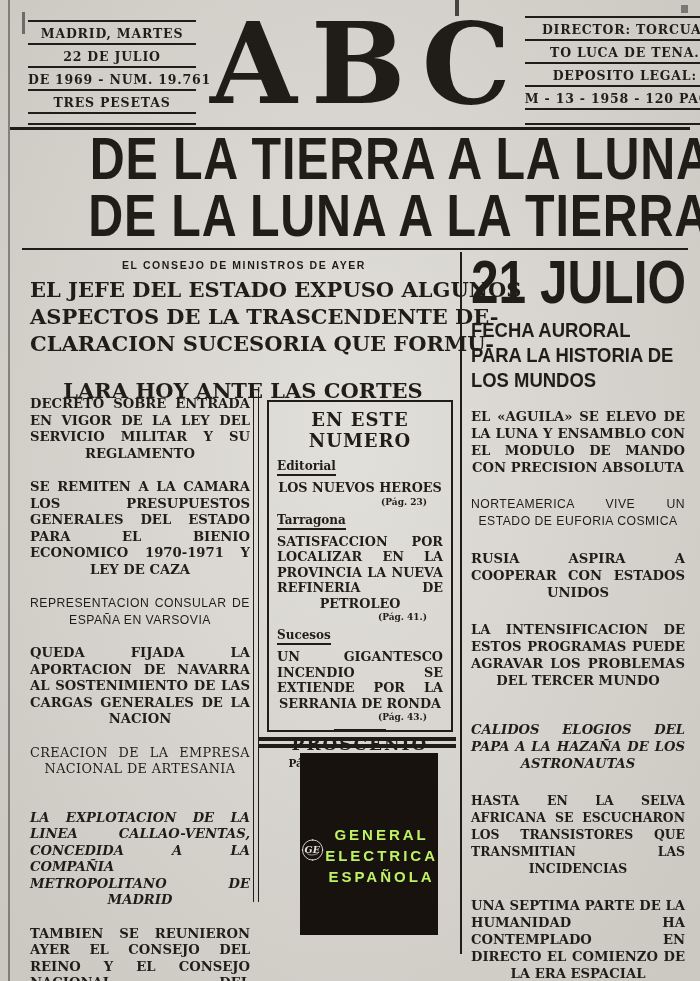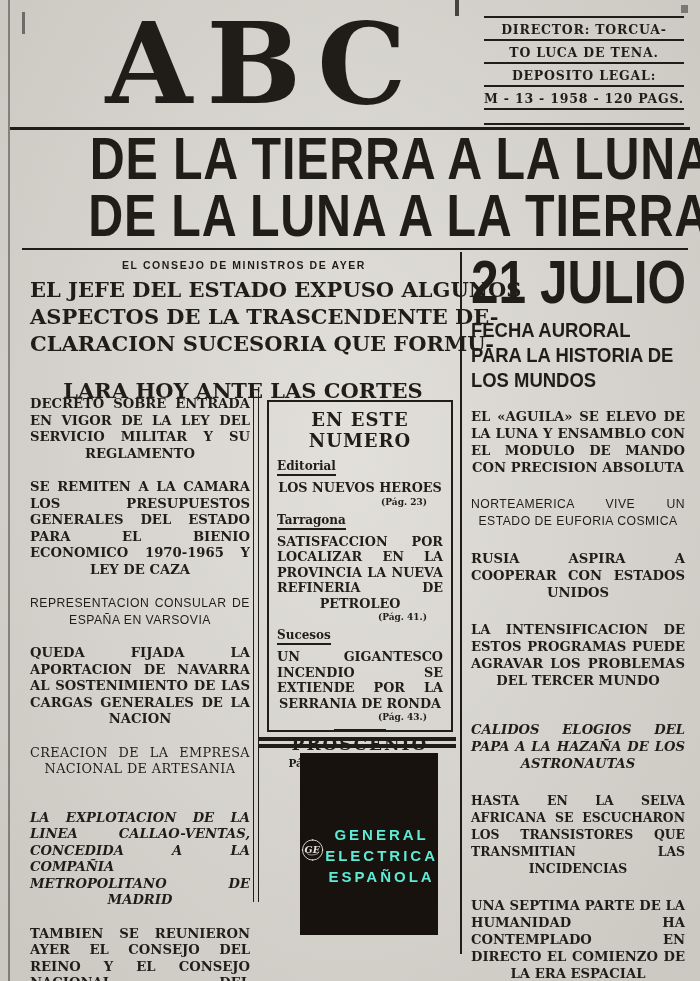--- a/index.html
+++ b/index.html
@@ -51,40 +51,46 @@
   .ib-title2{text-align:center;font-weight:bold;font-size:17px;letter-spacing:2px;}
   .ib-sub{text-align:center;font-weight:bold;font-size:10.5px;margin-top:3px;}
   .ib-note{font-weight:bold;font-size:8.6px;line-height:10.5px;text-align:right;width:128px;
            margin:2px 6px 0 auto;}
   
   .ad-sep{position:absolute;left:258px;top:737px;width:198px;height:11px;box-sizing:border-box;
           border-top:4px solid #201c18;border-bottom:4px solid #201c18;}
   .ge-ad{position:absolute;left:300px;top:753px;width:138px;height:182px;background:#17120e;
          display:flex;flex-direction:row;align-items:center;padding-top:12px;box-sizing:border-box;}
   .ge-lines{margin-top:10px;text-align:center;font-family:"Liberation Sans",sans-serif;
-            font-weight:bold;font-size:15px;letter-spacing:3px;line-height:21px;color:#5eead4;}
+            font-weight:bold;font-size:15px;letter-spacing:3px;line-height:21px;color:#bef264;}
   
   .rightcol{position:absolute;left:471px;top:253px;width:214px;}
   .r-date{height:60px;line-height:58px;}
   .r-date span{display:inline-block;transform:scaleX(.8);transform-origin:left center;
       font-family:"Liberation Sans",sans-serif;font-weight:bold;font-size:62px;white-space:nowrap;}
   .r-sub{width:238px;transform:scaleX(.9);transform-origin:left top;
       font-family:"Liberation Sans",sans-serif;font-weight:bold;font-size:20.5px;line-height:25px;
       margin:4px 0 16px;}
   .r-item{margin-bottom:20px;text-align:justify;text-align-last:center;line-height:17px;}
   
   .edge-line{position:absolute;left:8px;top:0;bottom:0;width:2px;background:rgba(40,36,32,.45);}
   .speck{position:absolute;background:rgba(35,30,26,.8);}
 </style>
 </head>
 <body>
 
 <div class="page">
 
   <div class="masthead">
+    <div class="mh-block mh-left">
+      <div class="mh-row">MADRID, MARTES</div>
+      <div class="mh-row">22 DE JULIO</div>
+      <div class="mh-row">DE 1969 - NUM. 19.761</div>
+      <div class="mh-row">TRES PESETAS</div>
+    </div>
     <div class="mh-title">ABC</div>
     <div class="mh-block mh-right">
       <div class="mh-row">DIRECTOR: TORCUA-</div>
       <div class="mh-row">TO LUCA DE TENA.</div>
       <div class="mh-row">DEPOSITO LEGAL:</div>
       <div class="mh-row">M - 13 - 1958 - 120 PAGS.</div>
     </div>
   </div>
   <div class="rule-a"></div>
 
@@ -100,21 +106,21 @@
     <div class="sh-line">ASPECTOS DE LA TRASCENDENTE DE-</div>
     <div class="sh-line">CLARACION SUCESORIA QUE FORMU-</div>
     <div class="sh-line last">LARA HOY ANTE LAS CORTES</div>
   </div>
 
   <div class="divider-a"></div>
   <div class="divider-b"></div>
 
   <div class="leftcol">
     <div class="brief serifbold">DECRETO SOBRE ENTRADA EN VIGOR DE LA LEY DEL SERVICIO MILITAR Y SU REGLAMENTO</div>
-    <div class="brief serifbold">SE REMITEN A LA CAMARA LOS PRESUPUESTOS GENERALES DEL ESTADO PARA EL BIENIO ECONOMICO 1970-1965 Y LEY DE CAZA</div>
+    <div class="brief serifbold">SE REMITEN A LA CAMARA LOS PRESUPUESTOS GENERALES DEL ESTADO PARA EL BIENIO ECONOMICO 1970-1971 Y LEY DE CAZA</div>
     <div class="brief sanslight">REPRESENTACION CONSULAR DE ESPAÑA EN VARSOVIA</div>
     <div class="brief serifbold">QUEDA FIJADA LA APORTACION DE NAVARRA AL SOSTENIMIENTO DE LAS CARGAS GENERALES DE LA NACION</div>
     <div class="brief serifreg">CREACION DE LA EMPRESA NACIONAL DE ARTESANIA</div>
     <div class="brief serifitalic">LA EXPLOTACION DE LA LINEA CALLAO-VENTAS, CONCEDIDA A LA COMPAÑIA METROPOLITANO DE MADRID</div>
     <div class="brief serifbold">TAMBIEN SE REUNIERON AYER EL CONSEJO DEL REINO Y EL CONSEJO NACIONAL DEL MOVIMIENTO</div>
 
   </div>
 
   <div class="indexbox">
     <div class="ib-title">EN ESTE NUMERO</div>

